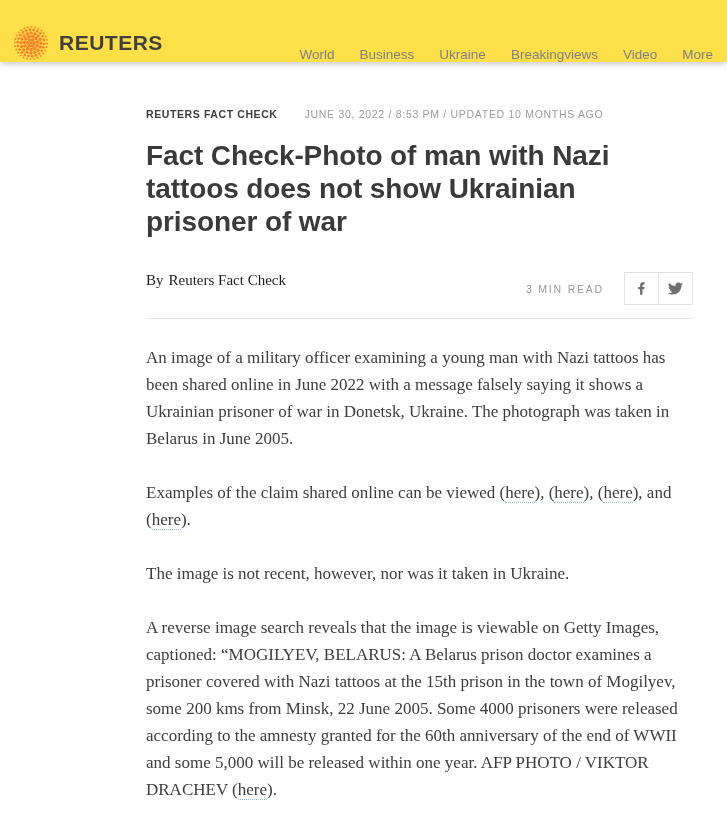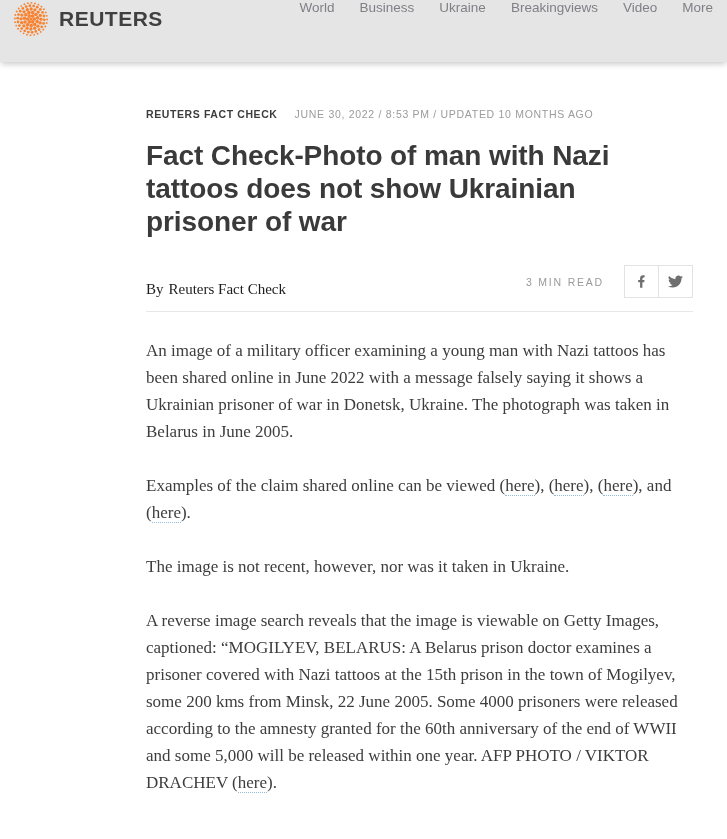--- a/index.html
+++ b/index.html
@@ -1,43 +1,43 @@
 <!DOCTYPE html>
 <html><head>
 <meta charset="utf-8">
 <style>
   * { margin:0; padding:0; box-sizing:border-box; }
   html,body { width:727px; height:839px; background:#fff; overflow:hidden;
               font-family:"Liberation Sans", sans-serif; }
 
   
   .site-header {
-    height:62px; display:flex; align-items:flex-start;
-    padding:0 14px 0 12px; background:#e5e5e5; position:relative; z-index:2;
+    height:62px; display:flex; align-items:flex-end;
+    padding:0 14px 0 12px; background:#fde047; position:relative; z-index:2;
     box-shadow:0 3px 6px -1px rgba(0,0,0,0.22);
   }
   .logo { display:flex; align-items:center; text-decoration:none; cursor:pointer; }
   .logo svg { width:38px; height:38px; }
   .logo-text { font-size:21px; font-weight:bold; color:#404040; letter-spacing:0.5px; margin-left:9px; }
   .main-nav { margin-left:auto; display:flex; gap:25px; }
   .main-nav a { font-size:13.5px; color:#807f85; text-decoration:none; cursor:pointer; }
 
   
   .article { margin-left:146px; width:547px; padding-top:46px; }
 
   .meta-row { display:flex; align-items:baseline; }
   .kicker { font-size:10.5px; font-weight:bold; color:#3c3c3c; letter-spacing:0.6px; cursor:pointer; }
-  .dateline { font-size:10.5px; color:#9b9b9b; letter-spacing:0.7px; margin-left:17px; }
+  .dateline { font-size:10.5px; color:#9b9b9b; letter-spacing:0.7px; margin-left:27px; }
 
   h1.headline {
     margin-top:19px; font-size:28px; line-height:33px;
     font-weight:bold; color:#3a3a3a; letter-spacing:-0.1px;
   }
 
-  .byline-row { margin-top:27px; display:flex; align-items:flex-end; }
+  .byline-row { margin-top:34px; display:flex; align-items:flex-start; }
   .byline { font-family:"Liberation Serif", serif; font-size:15px; color:#1e1e1e; }
   .byline a { color:#1e1e1e; text-decoration:none; margin-left:5px; cursor:pointer; }
   .byline-right { margin-left:auto; display:flex; align-items:center; }
   .read-time { font-size:10.5px; color:#9a9a9a; letter-spacing:1.8px; margin-right:20px; }
   .share { display:flex; }
   .share button {
     width:35px; height:33px; background:#fff; border:1px solid #e3e3e3;
     display:flex; align-items:center; justify-content:center; cursor:pointer;
   }
   .share button + button { margin-left:-1px; }

